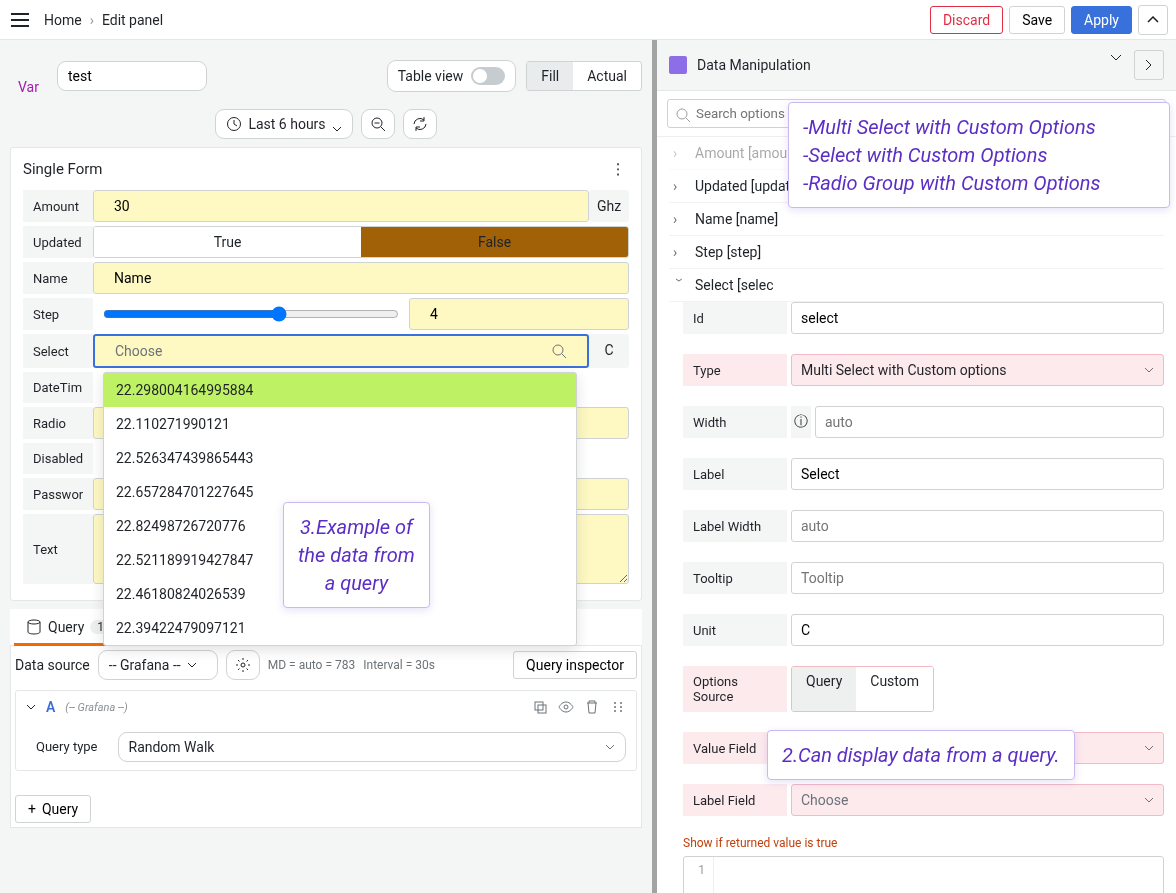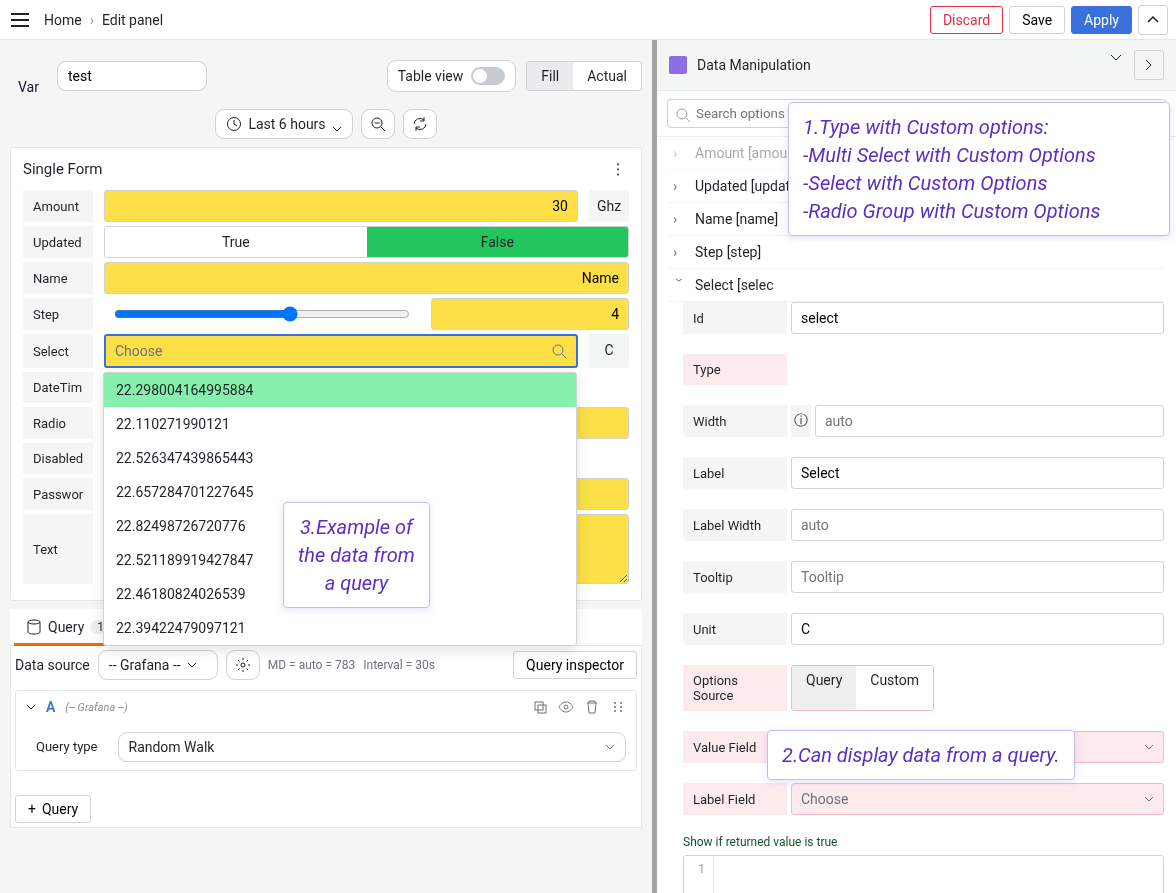--- a/index.html
+++ b/index.html
@@ -13,51 +13,51 @@
   .btn-danger-outline{border-color:#e02f44; color:#e02f44;}
   .btn-primary{background:#3871dc; border-color:#3871dc; color:#fff;}
   .chev-box{border:1px solid #d0d3d4; background:#fff; width:30px; height:30px; display:flex; align-items:center; justify-content:center; border-radius:3px; cursor:pointer;}
   
   .workspace{display:flex; height:calc(100vh - 40px);}
   .left{flex:1; min-width:0; padding:10px; display:flex; flex-direction:column; gap:8px; overflow:auto;}
   .right{width:524px; background:#fff; border-left:5px solid #a3a3a3; display:flex; flex-direction:column; position:relative;}
   
   
   .subhead{display:flex; gap:10px; align-items:center;}
-  .var-label{color:#0f172a; padding:6px 8px;margin-top:23px;}
+  .var-label{color:#a21caf; padding:6px 8px;margin-top:23px;}
   .inputlike{border:1px solid #d0d3d4; background:#fff; border-radius:9px; padding:6px 10px; font-size:14px;}
   .pill-group{display:flex; border:1px solid #d0d3d4; border-radius:3px; overflow:hidden; background:#fff;}
   .pill-group .pill{padding:6px 14px; cursor:pointer;}
   .pill-group .pill.active{background:#e9ecec;}
   .toggle-switch{display:flex; align-items:center; gap:8px;}
   .switch-track{width:34px; height:18px; background:#c7ccd0; border-radius:10px; position:relative;}
   .switch-knob{width:14px; height:14px; background:#fff; border-radius:50%; position:absolute; top:2px; left:2px;}
   
   
   .timerow{display:flex; gap:8px; justify-content:center;}
   .timebtn{display:flex; align-items:flex-end; gap:6px;}
   
   
   .panel{background:#fff; border:1px solid #e4e7e7; border-radius:3px; overflow:visible; position:relative;}
   .panel-title{padding:10px 12px; display:flex; align-items:center; font-size:15px;}
   .panel-menu{margin-left:auto; width:22px; height:22px; display:flex; align-items:center; justify-content:center; cursor:pointer;}
   .form-body{padding:0 12px 12px;}
-  .form-row{display:flex; align-items:stretch; margin-bottom:4px; gap:11px;}
+  .form-row{display:flex; align-items:stretch; margin-bottom:4px; gap:0;}
   .form-label{background:#f4f5f5; padding:8px 10px; min-width:70px; font-size:13px; display:flex; align-items:center;}
-  .form-input{flex:1; border:1px solid #d0d3d4; border-radius:3px; padding:7px 9px; font-size:14px; background:#fde047;text-align:right;}
+  .form-input{flex:1; border:1px solid #d0d3d4; border-radius:3px; padding:7px 20px; font-size:14px; background:#fef9c3;}
   .form-input.small-suffix{width:40px; flex:0 0 40px; text-align:center; background:#f4f5f5; border:none; padding:8px 0;}
   .seg-group{flex:1; display:flex; border:1px solid #d0d3d4; border-radius:3px; overflow:hidden;}
   .seg{flex:1; text-align:center; padding:7px 0; cursor:pointer; background:#fff;}
-  .seg.active{background:#22c55e;}
+  .seg.active{background:#a16207;}
   .slider-wrap{flex:1; display:flex; align-items:center; padding:0 8px;}
   input[type=range]{flex:1;}
   .select-open{border:2px solid #3871dc !important; display:flex; align-items:center; justify-content:space-between;}
   .dropdown{position:absolute; left:80px; right:52px; top:0; background:#fff; border:1px solid #d0d3d4; border-radius:3px; box-shadow:0 4px 14px rgba(0,0,0,0.12); z-index:20;}
   .dropdown .opt{padding:9px 12px; cursor:pointer;}
-  .dropdown .opt:first-child{background:#86efac;}
+  .dropdown .opt:first-child{background:#bef264;}
   .textarea{min-height:70px; resize:both;}
   
   
   .callout{position:absolute; background:#fff; border:1px solid #c9b9f2; border-radius:4px; padding:10px 14px; color:#5b2ec4; font-size:20px; font-style:italic; font-family:Georgia, serif; box-shadow:0 2px 8px rgba(91,46,196,0.15); z-index:30; line-height:1.4;}
   
   
   .tabs{display:flex; gap:4px; align-items:center; border-bottom:1px solid #e4e7e7; background:#fff; padding:0 4px;}
   .tab{padding:10px 12px; display:flex; align-items:center; gap:6px; cursor:pointer; position:relative;}
   .tab.active::after{content:""; position:absolute; left:0; right:0; bottom:-1px; height:3px; background:#f46800;}
   .badge{background:#eef0f0; border-radius:10px; padding:0 7px; font-size:12px;}
@@ -88,21 +88,21 @@
   .field-row{display:flex; align-items:stretch; margin-bottom:20px; gap:4px;}
   .field-label{background:#f4f5f5; padding:8px 10px; width:104px; font-size:13px; display:flex; align-items:center;}
   .field-input{flex:1; border:1px solid #d0d3d4; border-radius:3px; padding:7px 9px; font-size:14px; background:#fff;}
   .pink-bg{background:#fdeaed !important;}
   .pink-border{border-color:#f3bac5 !important;}
   .seg2{display:flex; border:1px solid #d0d3d4; border-radius:3px; overflow:hidden;}
   .seg2 div{padding:6px 14px; cursor:pointer; background:#fff;}
   .seg2 div.active{background:#eef0f0;}
   .code-block{border:1px solid #d0d3d4; border-radius:3px; min-height:130px; display:flex;}
   .gutter{width:30px; text-align:right; padding:6px 8px; color:#9aa0a5; font-size:12px; border-right:1px solid #eee;}
-  .hint{font-size:12px; color:#14532d; margin:6px 0;}
+  .hint{font-size:12px; color:#c2410c; margin:6px 0;}
   
   .icon-sm{width:16px;height:16px;}
   svg{display:block;}
 </style>
 </head>
 <body>
 
 <div class="topbar">
   <div class="hamburger">
     <svg width="18" height="14">
@@ -411,20 +411,26 @@
         <span>Select [selec</span>
       </div>
 
       <div class="field-grid">
         <div class="field-row">
           <div class="field-label">Id</div>
           <input class="field-input" value="select" style="">
         </div>
         <div class="field-row">
           <div class="field-label pink-bg">Type</div>
+          <div class="field-input pink-bg pink-border" style="display:flex; justify-content:space-between; align-items:center;">
+            <span>Multi Select with Custom options</span>
+            <svg width="10" height="6">
+                <path d="M1 1l4 4 4-4" stroke="#6c7378" fill="none"></path>
+              </svg>
+          </div>
         </div>
         <div class="field-row">
           <div class="field-label">Width</div>
           <div style="width:20px; display:flex; align-items:center; justify-content:center; background:#f4f5f5;">ⓘ</div>
           <input class="field-input" placeholder="auto" style="">
         </div>
         <div class="field-row">
           <div class="field-label">Label</div>
           <input class="field-input" value="Select" style="">
         </div>
@@ -467,21 +473,20 @@
         </div>
         <div class="hint">Show if returned value is true</div>
         <div class="code-block">
           <div class="gutter">1</div>
           <div style="flex:1"></div>
         </div>
       </div>
     </div>
 
     <div class="callout" style="right:6px; top:62px; width:382px;">
-      <div>1.Type with Custom options:</div>
       <div>-Multi Select with Custom Options</div>
       <div>-Select with Custom Options</div>
       <div>-Radio Group with Custom Options</div>
     </div>
     <div class="callout" style="left:110px; top:690px;">
       <span>2.Can display data from a query.</span>
     </div>
   </div>
 </div>
 

